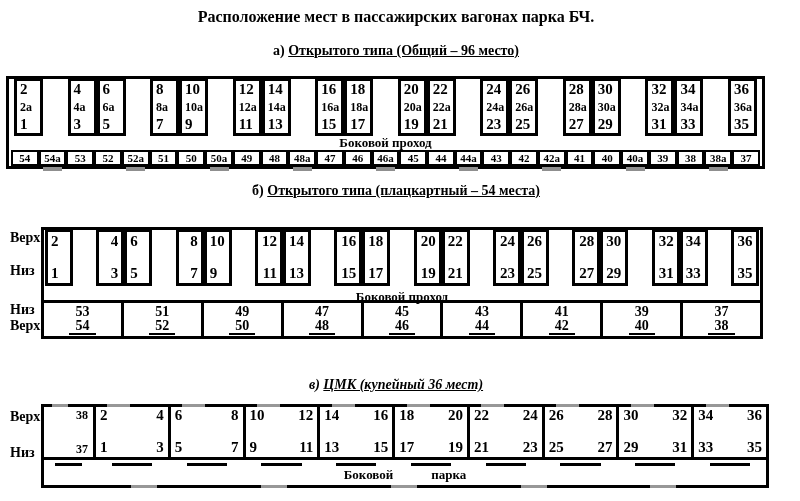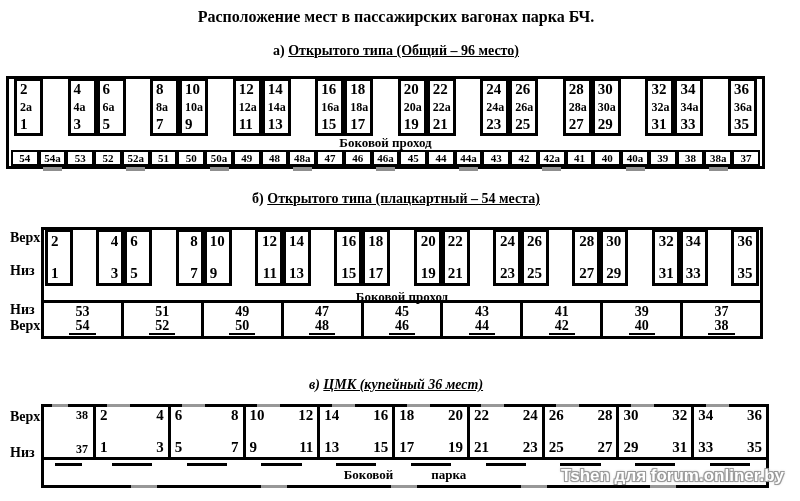--- a/index.html
+++ b/index.html
@@ -5,21 +5,21 @@
   * { box-sizing: border-box; margin: 0; padding: 0; }
   html,body { background:#fff; }
   .page {
     position: relative; width: 792px; height: 501px; background: #fff;
     font-family: "Liberation Serif", serif; font-weight: bold; color: #000;
     overflow: hidden;
   }
   .title { position:absolute; top:8px; left:0; width:100%; text-align:center; font-size:16px; }
   .heading { position:absolute; left:0; width:100%; text-align:center; font-size:14px; }
   .heading .u { text-decoration: underline; }
-  .h-a { top:43px; } .h-b { top:191px; } .h-c { top:377px;font-style:italic; }
+  .h-a { top:43px; } .h-b { top:183px; } .h-c { top:377px;font-style:italic; }
 
   .wagon { position:absolute; border:3px solid #000; background:#fff; }
   .wagon-a { left:6px;  top:76px;  width:759px; height:93px; }
   .wagon-b { left:41px; top:227px; width:722px; height:112px; }
   .wagon-c { left:41px; top:404px; width:728px; height:84px; }
 
   
   .rowA { position:absolute; top:-1px; left:5px; right:5px; display:flex; justify-content:space-between; }
   .groupA { display:flex; }
   .boxA {
@@ -508,14 +508,13 @@
       <span>Боковой</span>
       <span>парка</span>
     </div>
     <i class="bdash" style="left:12%"></i>
     <i class="bdash" style="left:30%"></i>
     <i class="bdash" style="left:48%"></i>
     <i class="bdash" style="left:66%"></i>
     <i class="bdash" style="left:84%"></i>
   </div>
 
-  <div class="watermark">Tshen для forum.onliner.by</div>
 </div>
 
 </body></html>

